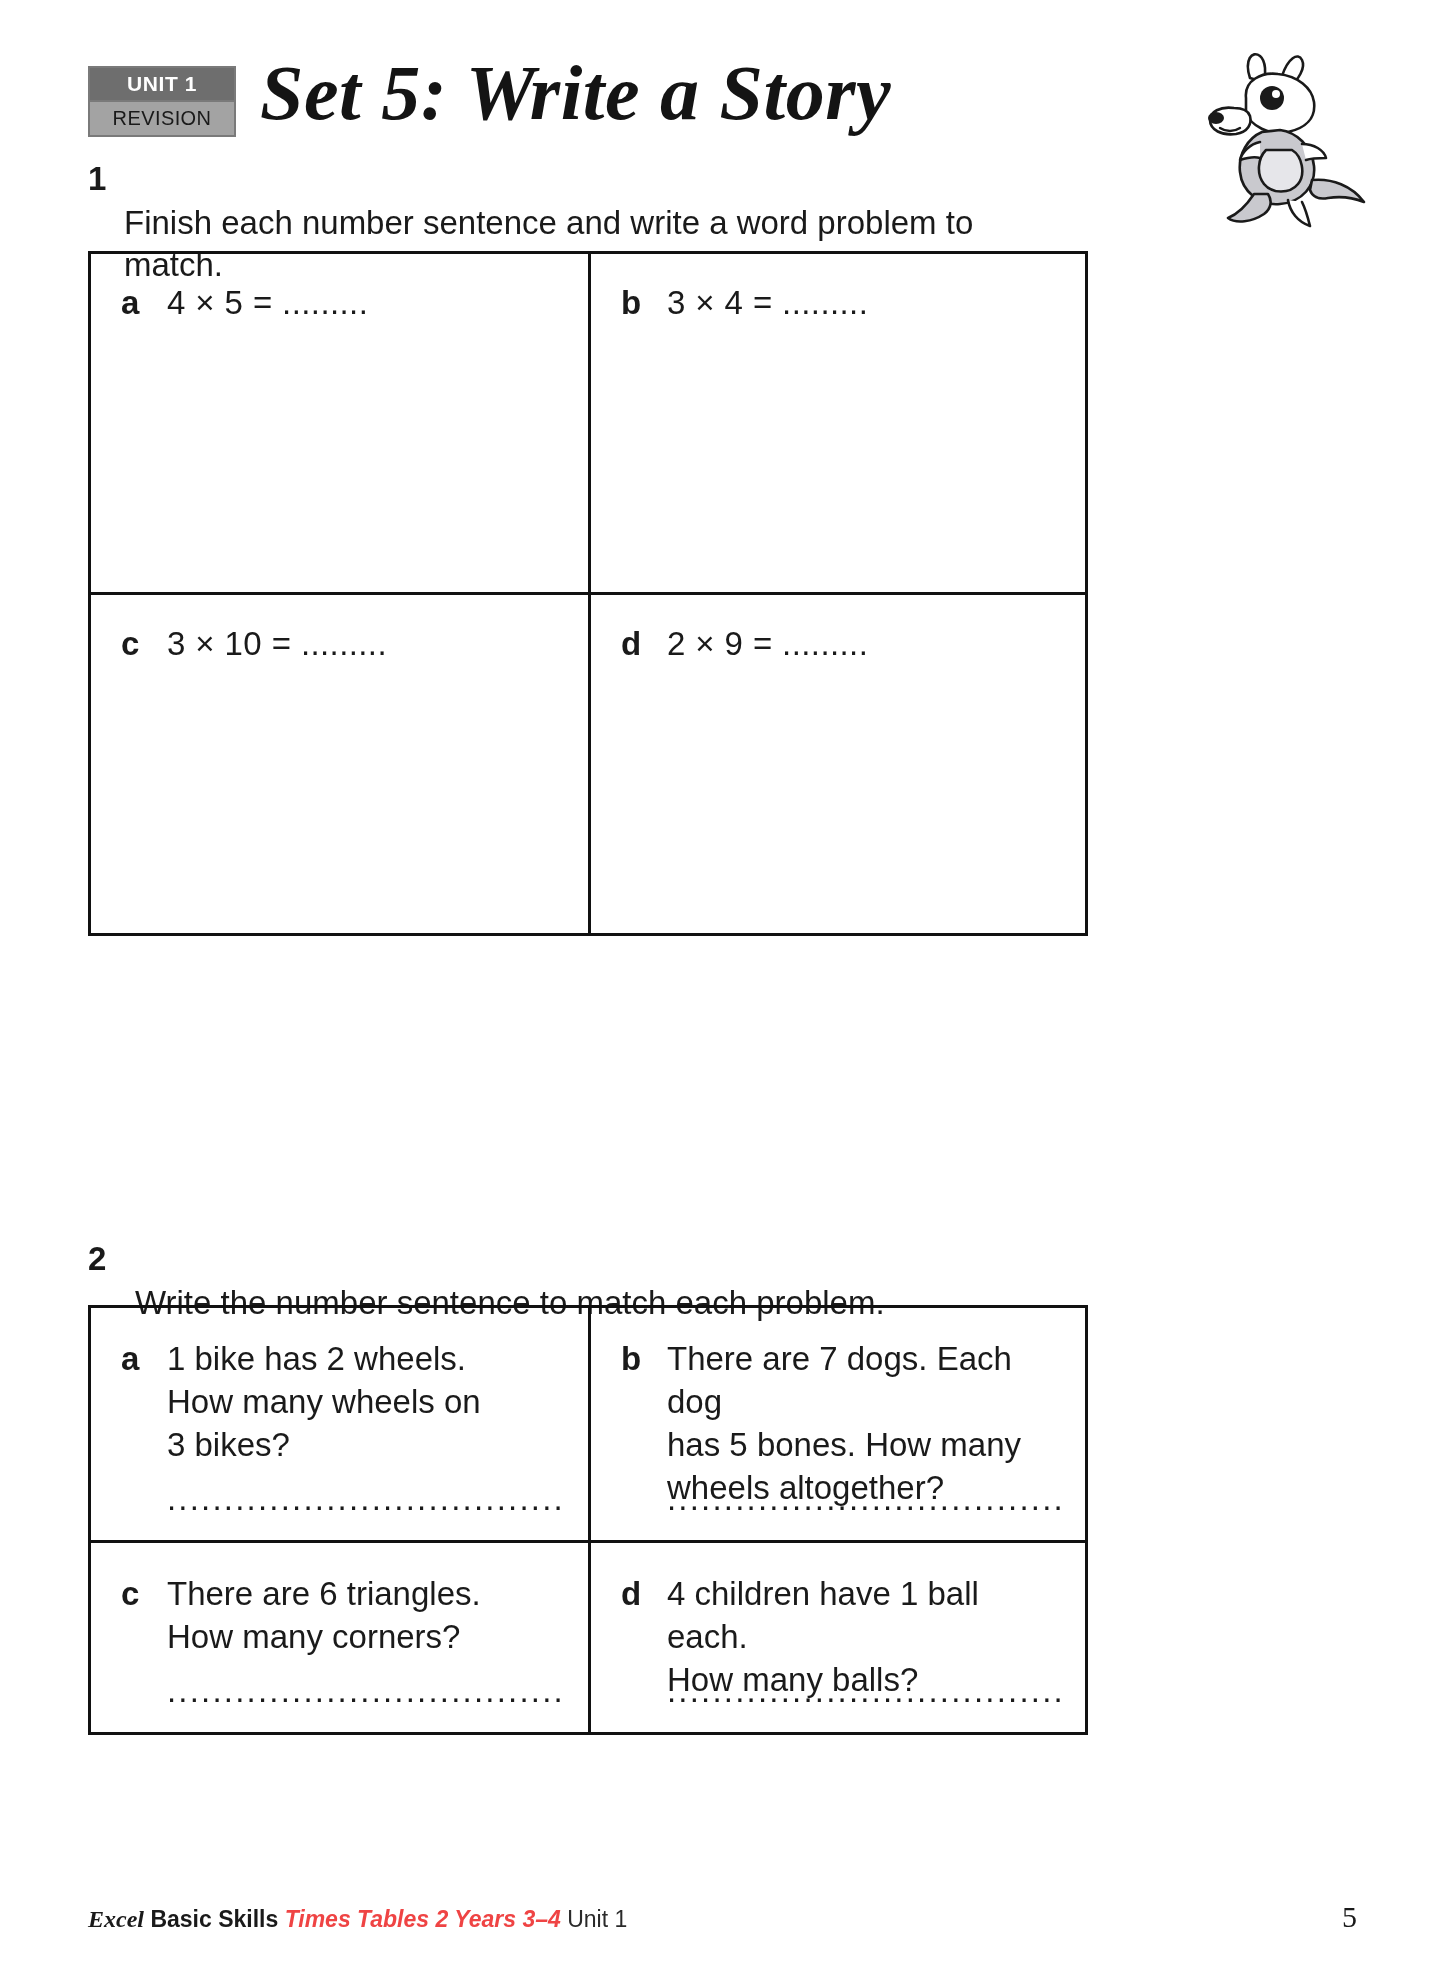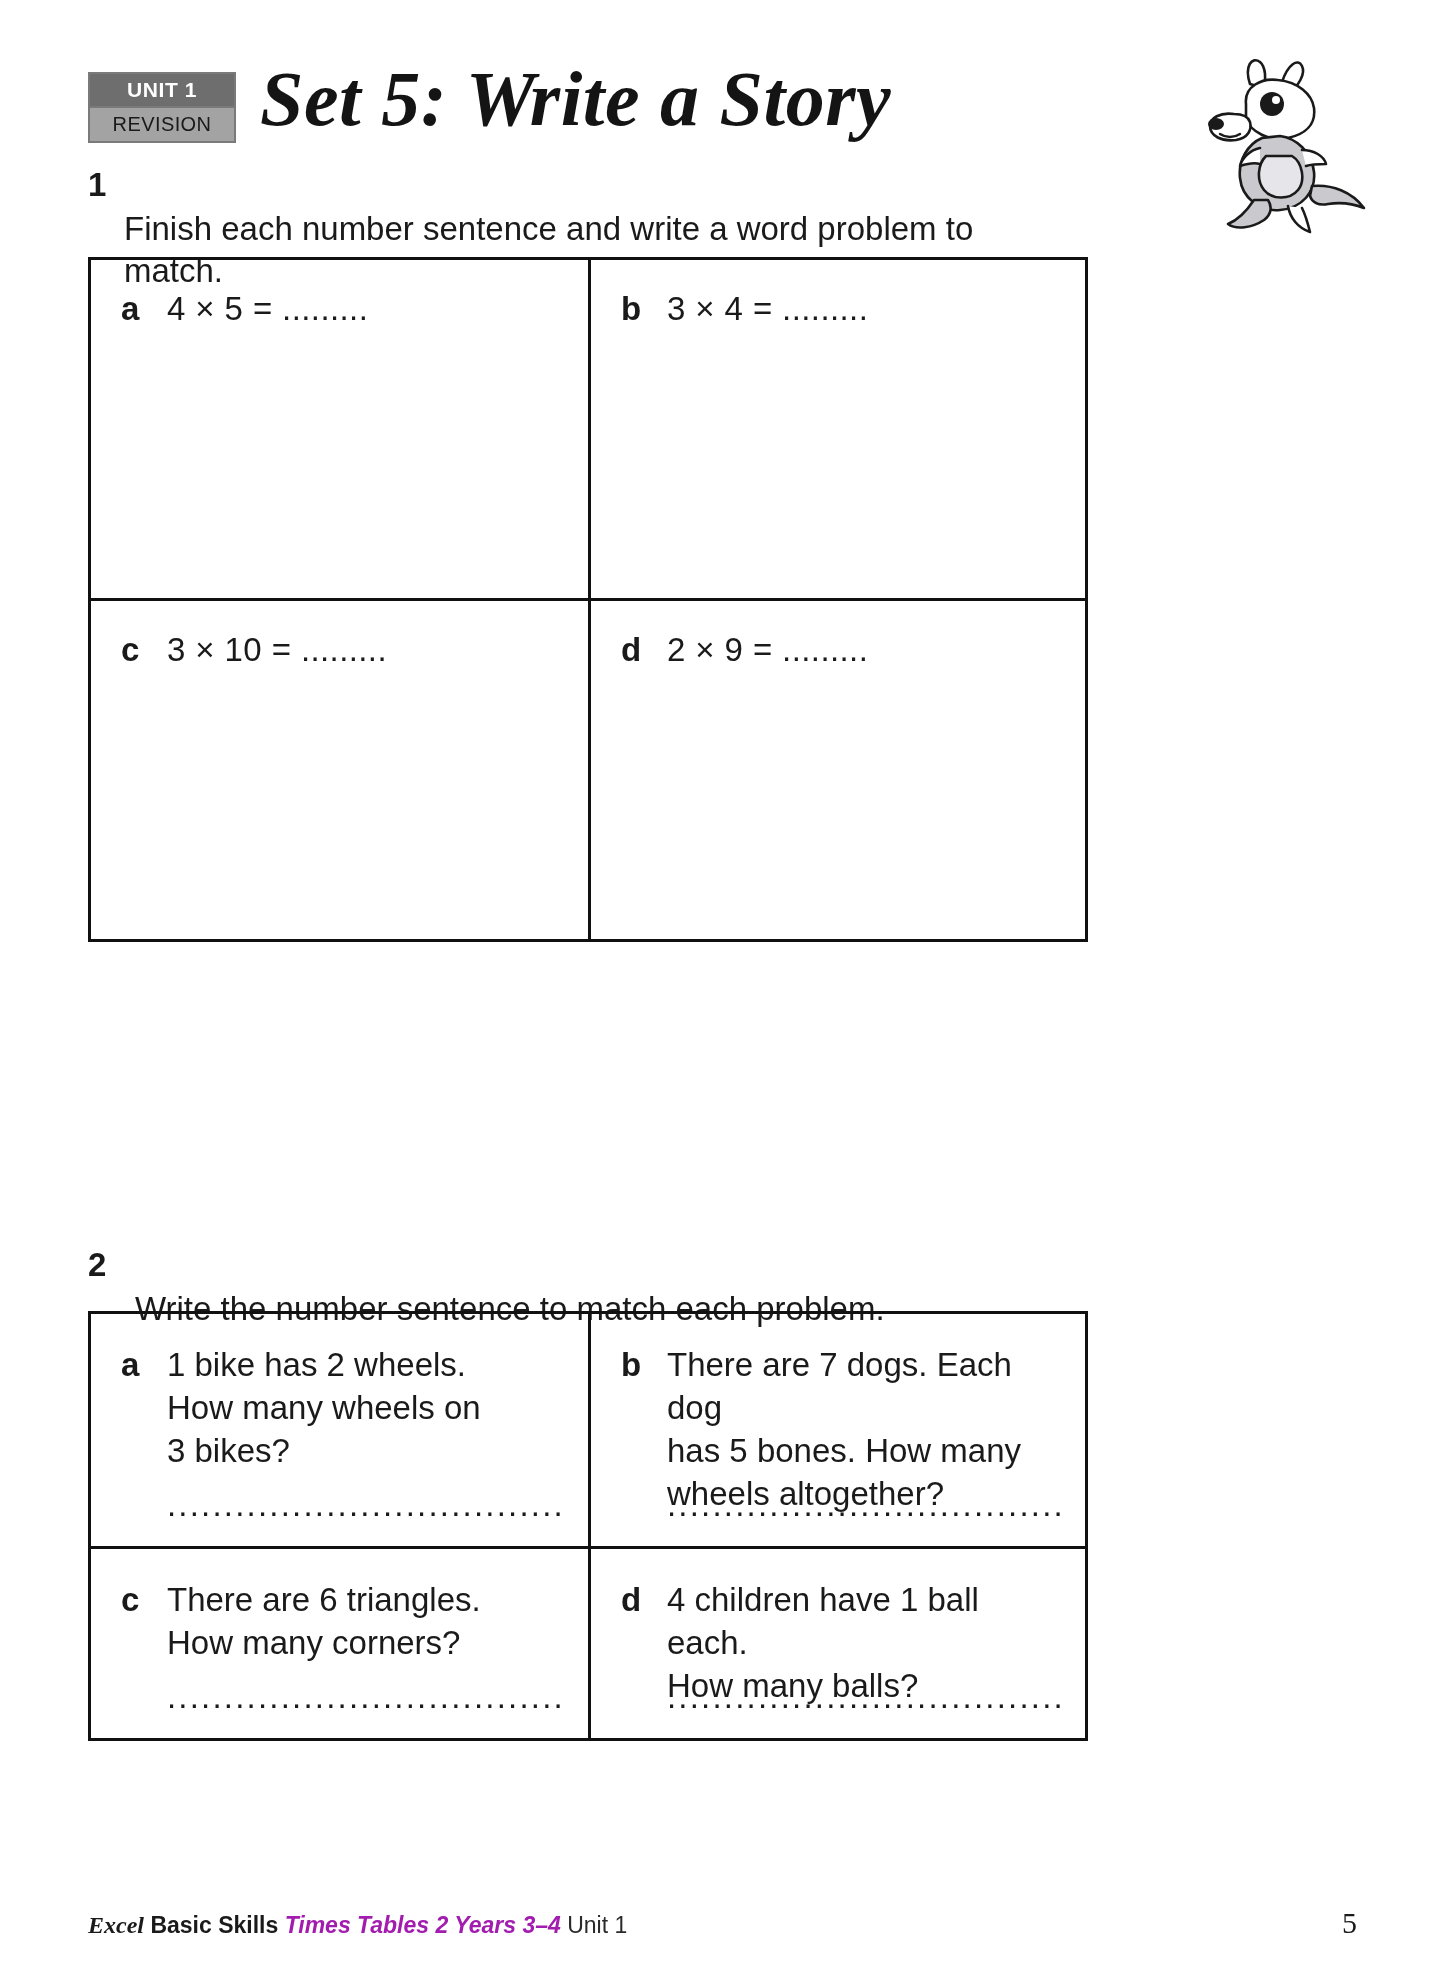--- a/index.html
+++ b/index.html
@@ -11,21 +11,21 @@
     width: 1445px;
     height: 1977px;
     position: relative;
     font-family: "Liberation Sans", sans-serif;
     color: #1a1a1a;
     overflow: hidden;
   }
 
   .page {
     position: absolute;
-    left: 0; top: 16px;
+    left: 0; top: 10px;
     width: 1445px;
     height: 1550px;
     box-sizing: border-box;
     padding: 0;
   }
 
   
   .header {
     position: absolute;
     left: 88px;
@@ -181,21 +181,21 @@
   }
   .f-basic {
     font-weight: bold;
     font-size: 23px;
     color: #1a1a1a;
   }
   .f-series {
     font-style: italic;
     font-weight: bold;
     font-size: 23px;
-    color: #a21caf;
+    color: #ef4444;
   }
   .f-unit {
     font-size: 23px;
     color: #2a2a2a;
   }
   .footer-page {
     font-family: "Liberation Serif", serif;
     font-size: 30px;
     color: #1a1a1a;
   }

